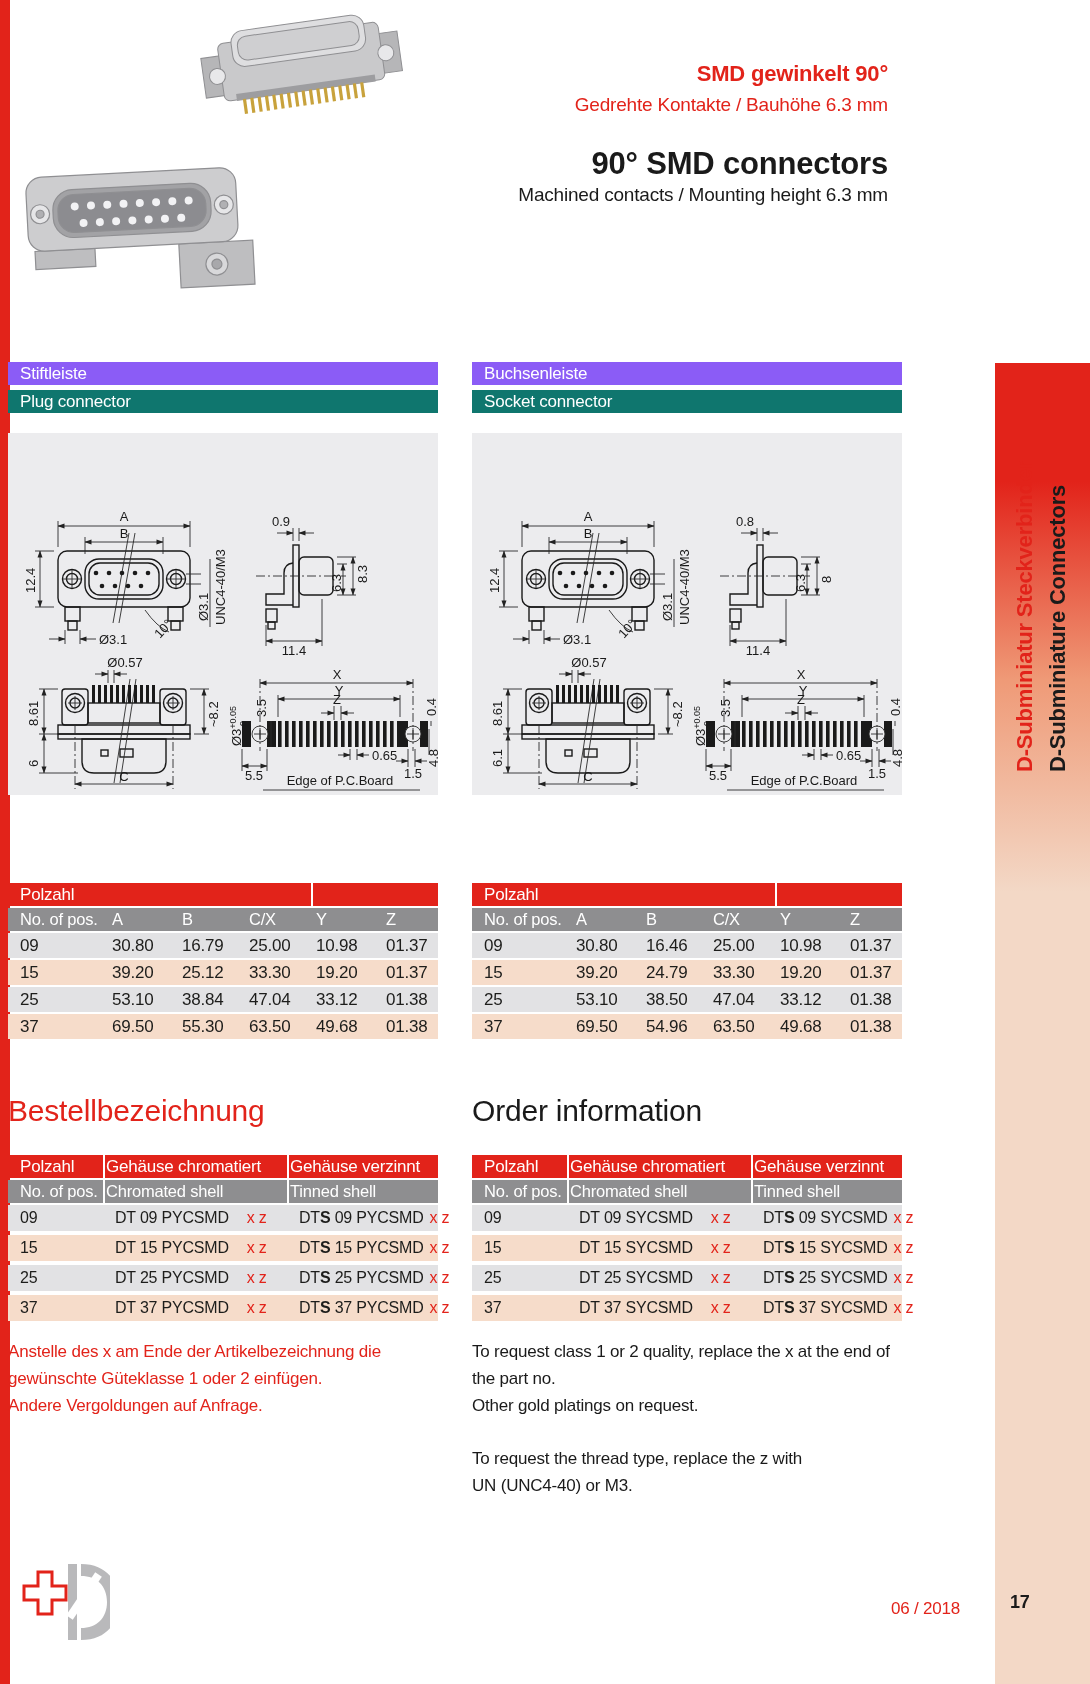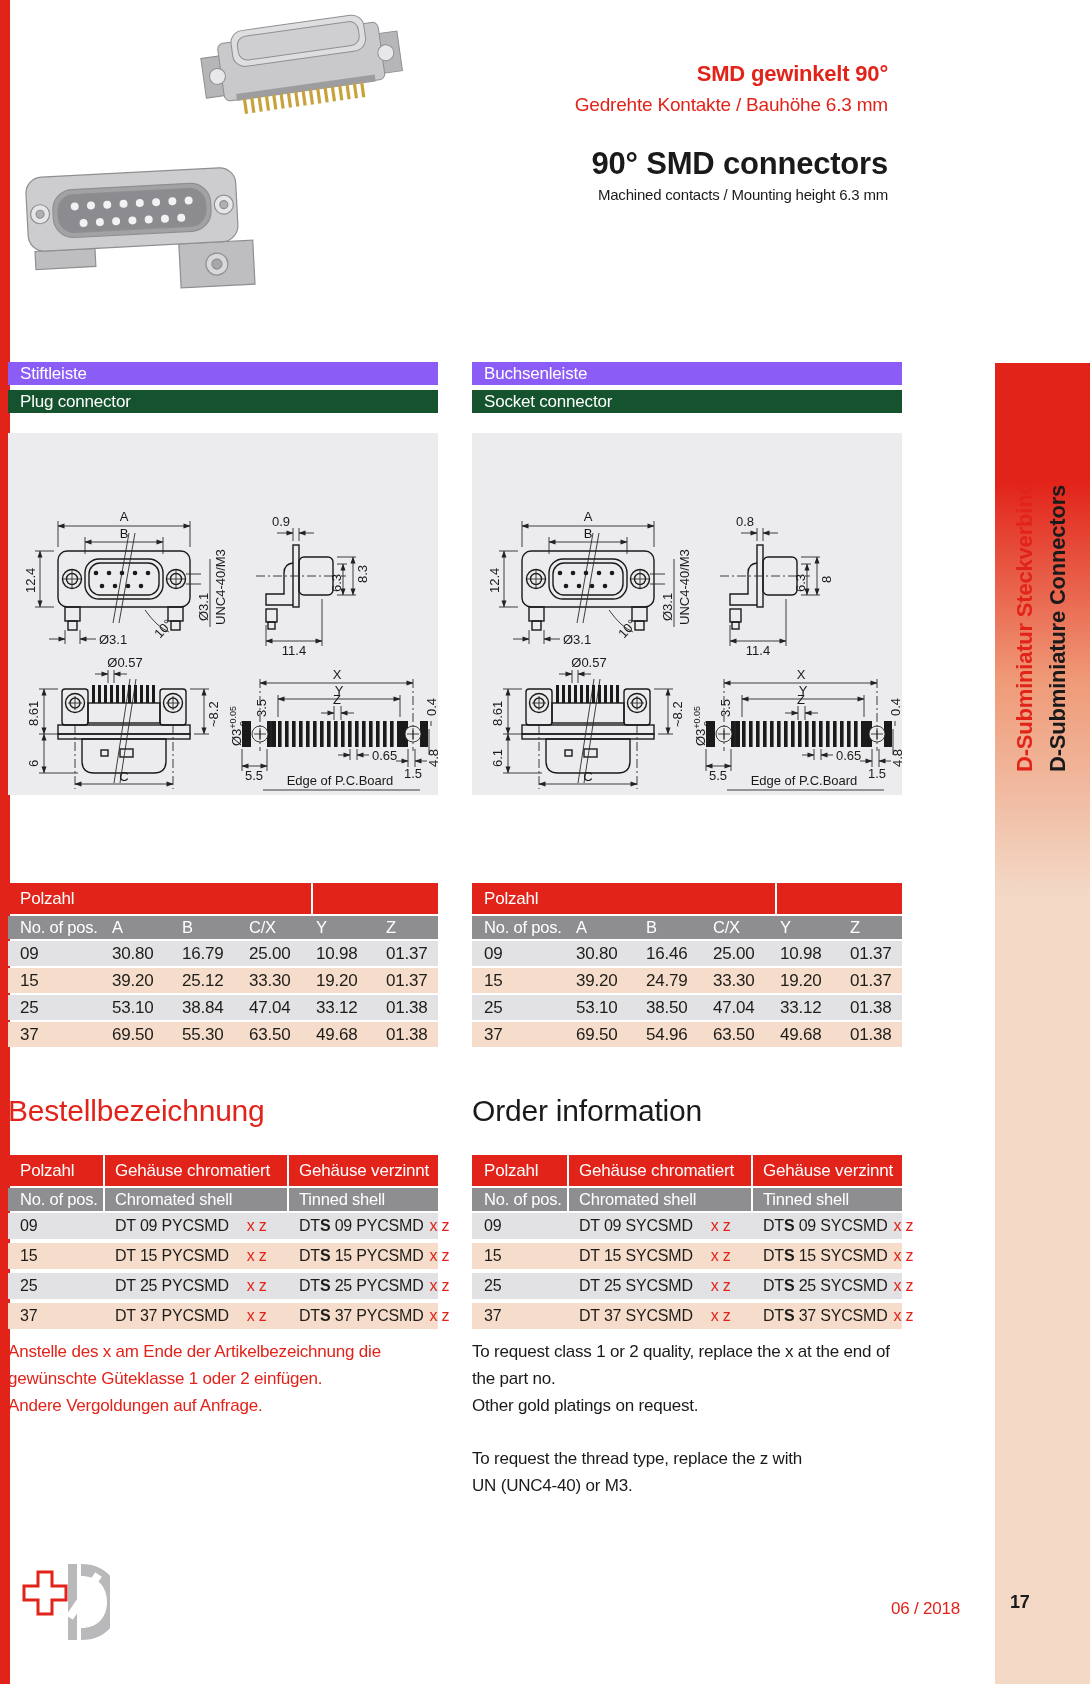--- a/index.html
+++ b/index.html
@@ -4,41 +4,41 @@
 <style>
   html,body{margin:0;padding:0;background:#fff;}
   .page{position:relative;width:1090px;height:1684px;background:#ffffff;overflow:hidden;
         font-family:"Liberation Sans",sans-serif;letter-spacing:-0.2px;color:#1a1a1a;}
   .left-strip{position:absolute;left:0;top:0;width:10px;height:1684px;background:#e2231a;}
   .photo{position:absolute;left:12px;top:8px;width:430px;height:322px;}
   .titles{position:absolute;top:56px;right:202px;text-align:right;}
   .title-de{font-size:22px;font-weight:bold;color:#e2231a;line-height:36px;}
   .sub-de{font-size:19px;color:#e2231a;line-height:26px;margin-bottom:28px;}
   .title-en{font-size:31px;font-weight:bold;color:#1a1a1a;line-height:36px;}
-  .sub-en{font-size:15px;color:#1a1a1a;line-height:26px;}
+  .sub-en{font-size:19px;color:#1a1a1a;line-height:26px;}
   .secbar{position:absolute;width:430px;height:23px;line-height:23px;color:#fff;font-size:17px;
           padding-left:12px;box-sizing:border-box;}
   .secbar.red{background:#8b5cf6;}
-  .secbar.gray{background:#14532d;}
+  .secbar.gray{background:#0f766e;}
   .panel{position:absolute;top:433px;width:430px;height:362px;background:#ececee;}
   .tablebox{position:absolute;width:430px;}
-  .t-red,.o-red{position:relative;height:31px;background:#e2231a;display:flex;align-items:center;
+  .t-red,.o-red{position:relative;height:23px;background:#e2231a;display:flex;align-items:center;
           color:#fff;font-size:17px;margin-bottom:2px;}
   .t-red .lbl{padding-left:12px;}
   .sep{position:absolute;top:0;width:2px;height:100%;background:#fff;}
   .t-gray{height:23px;background:#8e8e90;color:#fff;font-size:16.5px;display:grid;
           grid-template-columns:104px 70px 67px 67px 70px auto;align-items:center;margin-bottom:2px;}
   .t-gray span:first-child{padding-left:12px;}
   .t-row{height:25px;background:#e2e2e4;display:grid;grid-template-columns:104px 70px 67px 67px 70px auto;
          align-items:center;font-size:17px;color:#1d1d1b;margin-bottom:2px;}
   .t-row.pink{background:#f6dcca;}
   .t-row span:first-child{padding-left:12px;}
   .o-red,.o-gray{display:grid;grid-template-columns:97px 184px auto;align-items:center;position:relative;}
   .o-gray{height:23px;background:#8e8e90;color:#fff;font-size:16.5px;margin-bottom:2px;}
-  .o-red .oc,.o-gray .oc{padding-left:10px;}
+  .o-red .oc,.o-gray .oc{padding-left:1px;}
   .o-red .oc.c0,.o-gray .oc.c0{padding-left:12px;}
   .o-row{height:26px;background:#e2e2e4;display:grid;grid-template-columns:97px 184px auto;
          align-items:center;font-size:16px;color:#1d1d1b;margin-bottom:4px;}
   .o-row.pink{background:#f6dcca;}
   .o-row span:first-child{padding-left:12px;}
   .o-row .part{padding-left:10px;white-space:nowrap;}
   .xz{color:#e2231a;margin-left:6px;}
   .heading{position:absolute;font-size:30px;line-height:34px;}
   .heading.red{color:#e2231a;}
   .note{position:absolute;width:460px;font-size:17px;line-height:27px;}

